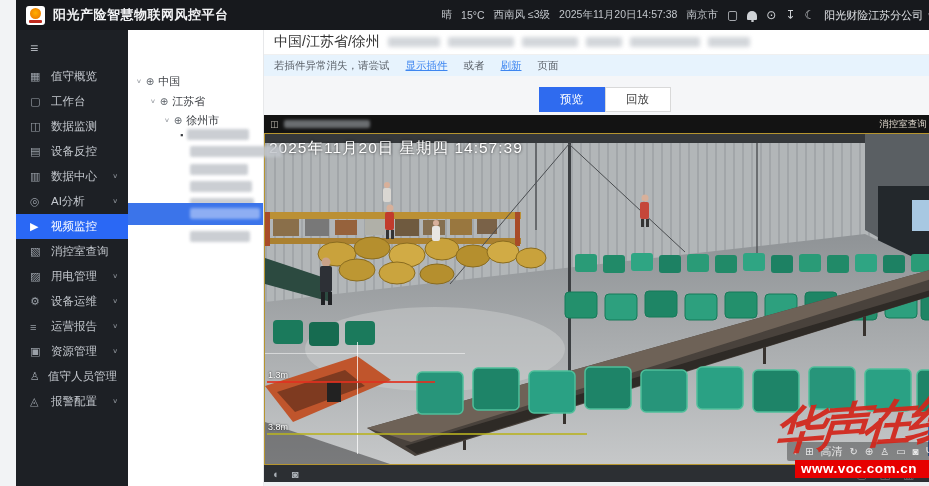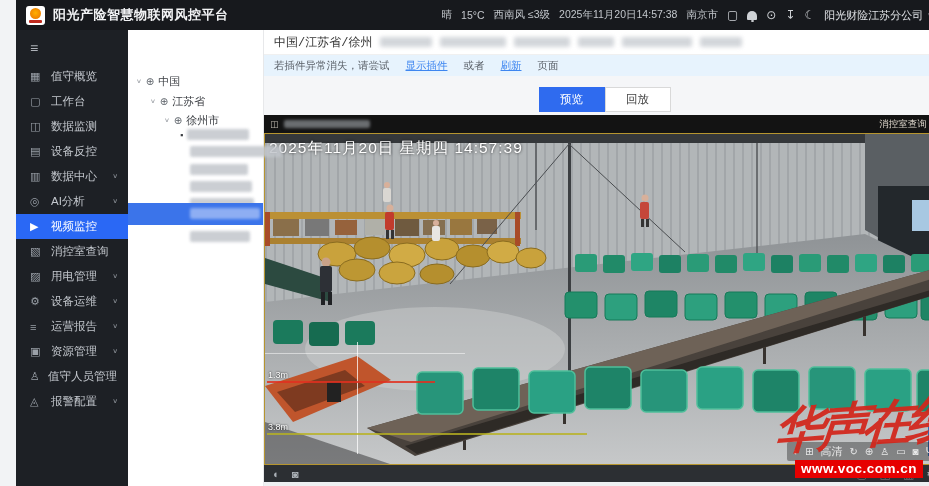--- a/index.html
+++ b/index.html
@@ -38,21 +38,21 @@
   .mag::after { content:""; position:absolute; left:6px; top:7px; width:4px; height:1.4px; background:#999; transform:rotate(45deg); }
   .tnode { position:absolute; display:flex; align-items:center; gap:4px; font-size:11px; color:#3a3d42; cursor:pointer; }
   .tnode .car { color:#9b9fa5; font-size:8px; transform:scaleY(.75); }
   .tnode .glb { color:#5b6168; font-size:10px; }
   .chunk { background:#c2c6cc; border-radius:2px; filter:blur(1.5px); opacity:.85; }
   .sel-row { position:absolute; left:0; top:173px; width:135px; height:22px; background:#3b74ea; }
 
   
   #main { left:248px; top:30px; width:681px; height:456px; background:#f5f6f8; }
   #crumbrow { left:0; top:0; width:681px; height:25px; background:#fff; display:flex; align-items:center; padding-left:10px; gap:8px; border-bottom:1px solid #f0f0f0; }
-  #crumbrow .bc { font-size:12px; color:#333; white-space:nowrap;font-family:Liberation Mono, monospace; }
+  #crumbrow .bc { font-size:14px; color:#333; white-space:nowrap; }
   .bcchunk { height:10px; background:#c8ccd1; border-radius:2px; filter:blur(2px); opacity:.8; }
   #notice { left:0; top:25px; width:681px; height:21px; background:#e7f3fd; display:flex; align-items:center; padding-left:10px; font-size:10.5px; color:#5a6068; gap:16px; }
   #notice a { color:#3e86f0; text-decoration:underline; cursor:pointer; }
   #tabswrap { left:0; top:54px; width:681px; height:30px; display:flex; justify-content:center; align-items:center; }
   .tabbtn { width:66px; height:25px; font-size:11.5px; display:flex; align-items:center; justify-content:center; cursor:pointer; border:1px solid #d9d9d9; background:#fff; color:#444;text-align:right; }
   .tabbtn.on { background:#2f6bef; border-color:#2f6bef; color:#fff; }
 
   
   #player-top { left:0; top:85px; width:681px; height:18px; background:#131313; display:flex; align-items:center; color:#d6d3ce; padding:0 6px; z-index:2; }
   #player-top .camchunk { width:86px; height:8px; background:#6a6d70; border-radius:2px; filter:blur(1.5px); margin-left:5px; }
@@ -66,21 +66,21 @@
 
   
   #toolbar { left:0; top:435px; width:681px; height:17px; background:#2c2f33; display:flex; align-items:center; padding:0 8px; color:#aab0b6; z-index:2; }
   #toolbar .tic { font-size:11px; margin-right:13px; cursor:pointer; }
   #toolbar .right { margin-left:auto; display:flex; gap:12px; align-items:center; }
   #toolbar .dim { opacity:.45; }
   #bottomstrip { left:0; top:452px; width:681px; height:4px; background:#eef0f2; }
 
   
   #wm-brand { position:absolute; left:758px; top:392px; z-index:50; font-family:"DejaVu Serif","Liberation Serif",serif; font-weight:bold; font-style:italic; font-size:50px; color:#d3261b; letter-spacing:-6px; transform:rotate(-4deg) skewX(-8deg); opacity:.93; white-space:nowrap; pointer-events:none; }
-  #wm-url { position:absolute; left:779px; top:460px; z-index:51; background:#e60000; color:#fff; font-weight:bold; font-size:13.5px; padding:1px 6px 2px 6px; letter-spacing:.5px; pointer-events:none; }
+  #wm-url { position:absolute; left:779px; top:460px; z-index:51; background:#e60000; color:#fff; font-weight:bold; font-size:13.5px; padding:1px 12px 2px 6px; letter-spacing:.5px; pointer-events:none; }
 </style>
 </head>
 <body>
 
 <div id="app">
 
   <div id="header" class="abs">
     <div class="logo">
       <div class="sun"></div>
       <div class="bar"></div>

